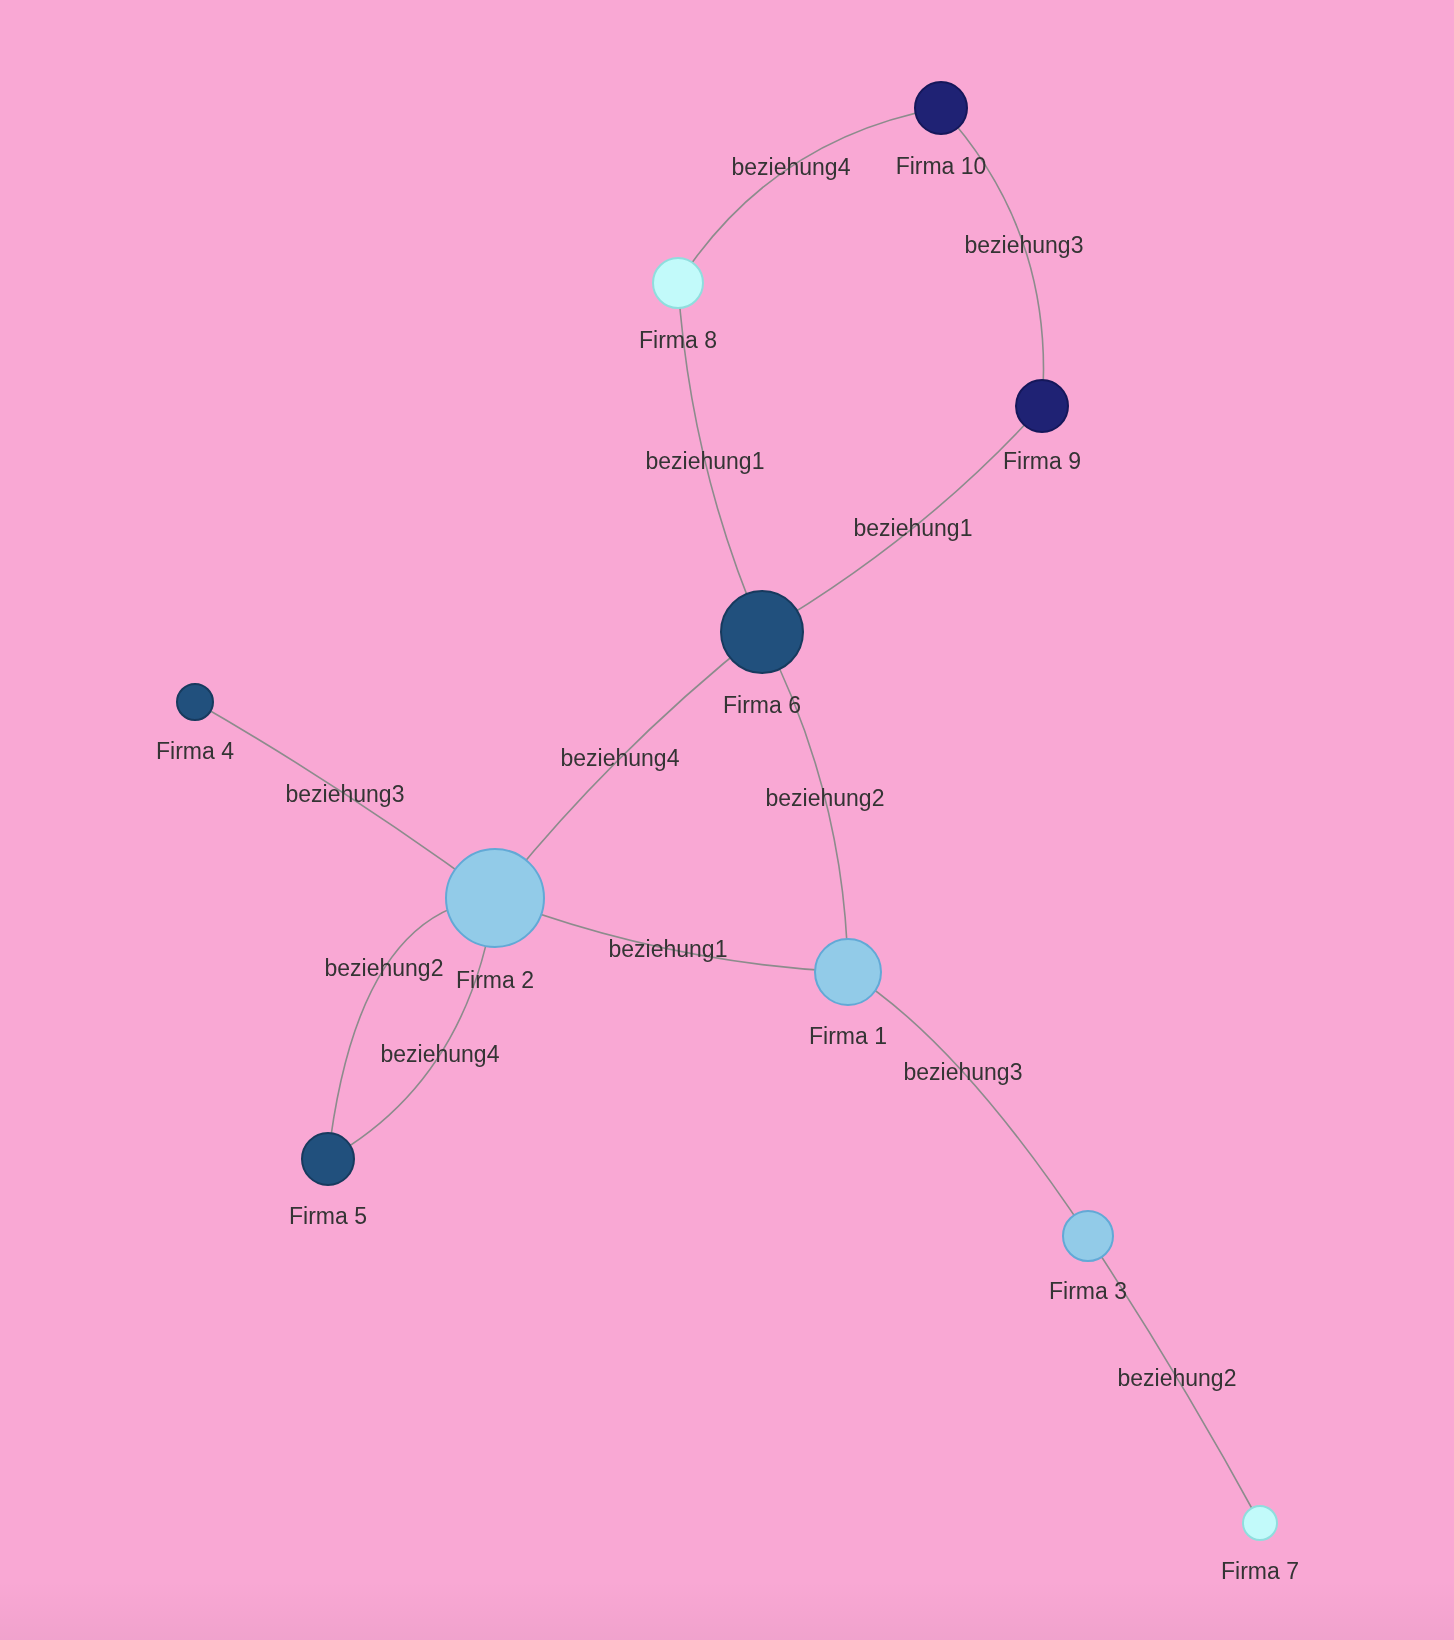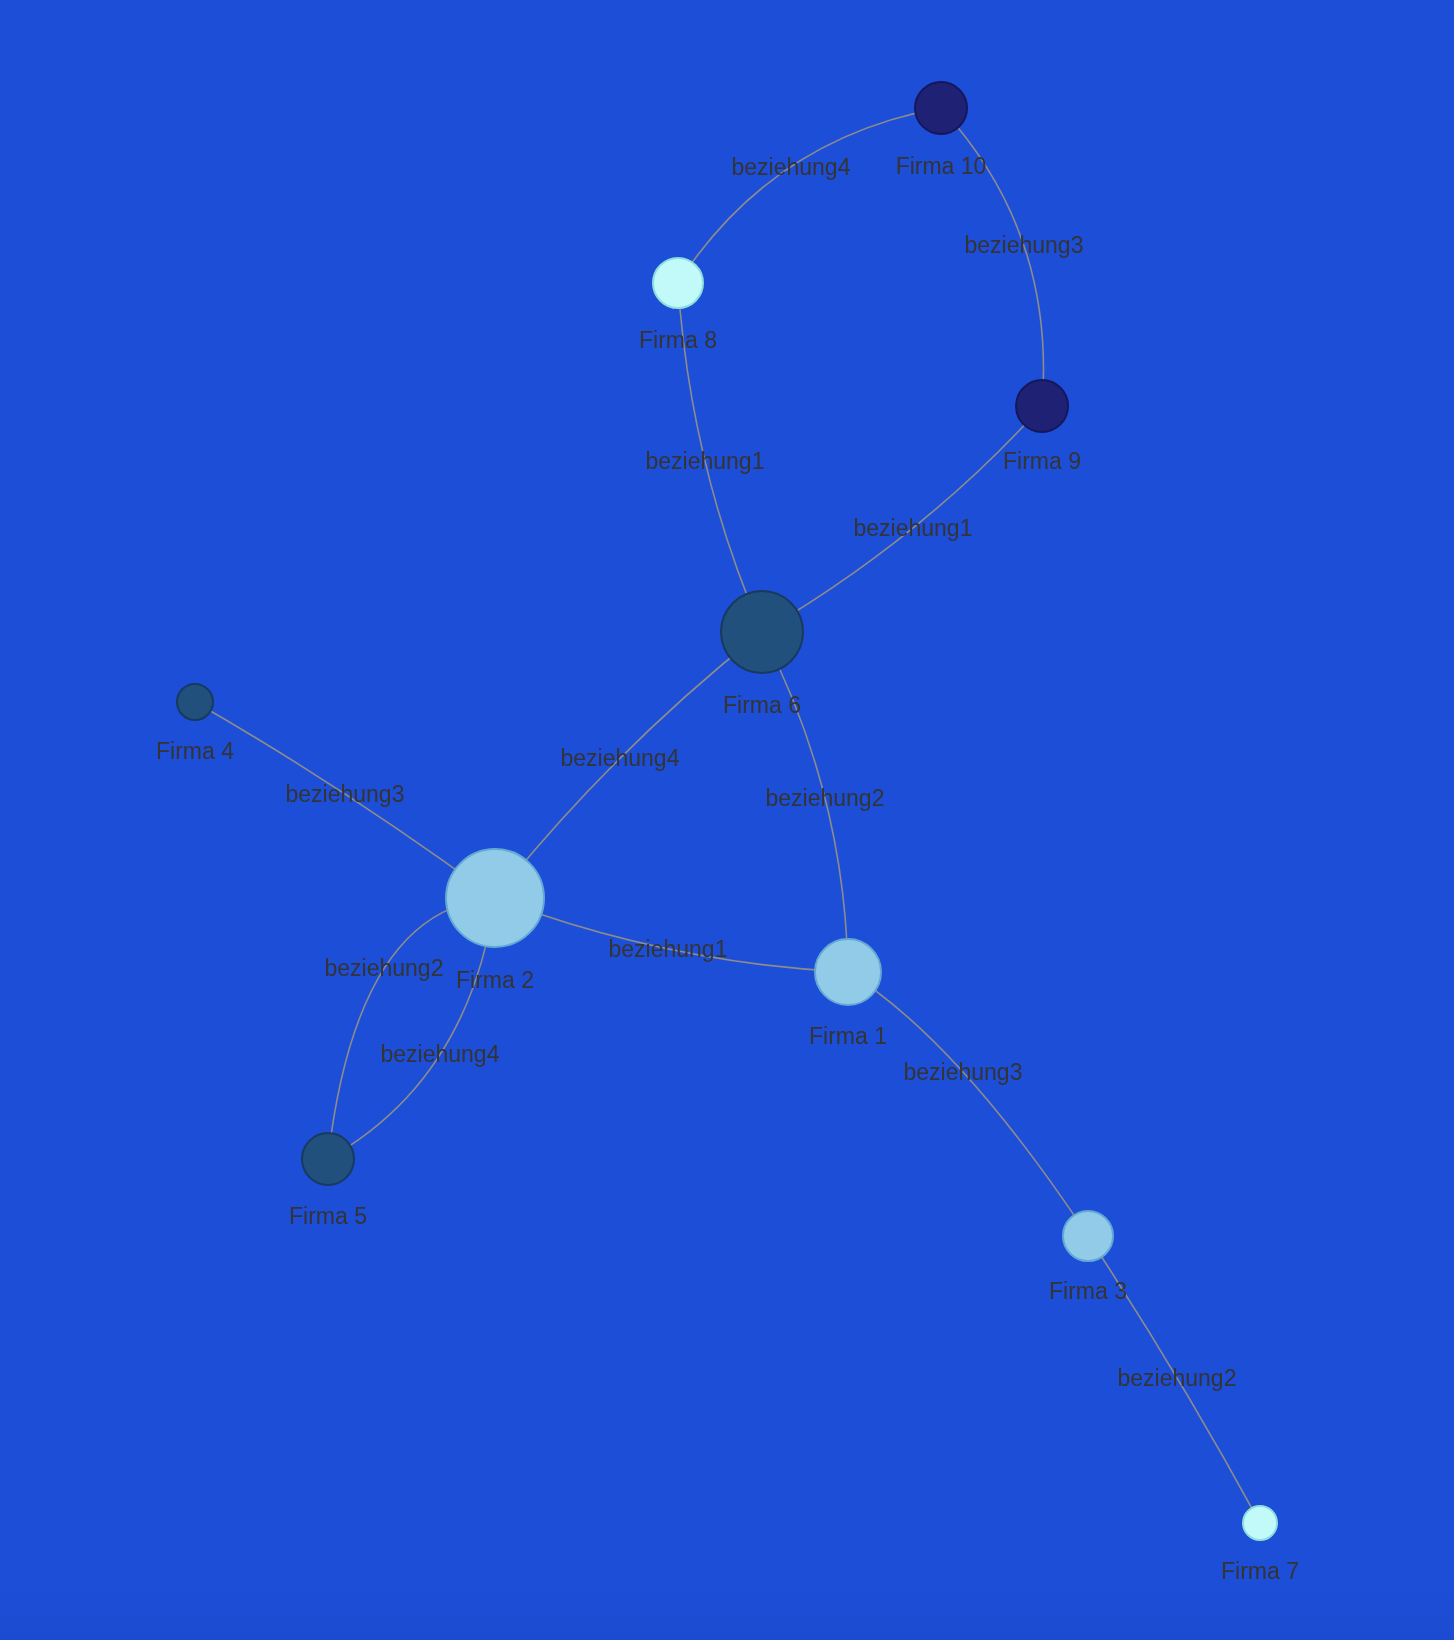--- a/index.html
+++ b/index.html
@@ -8,21 +8,21 @@
     background: #ffffff;
     width: 1454px;
     height: 1640px;
     overflow: hidden;
     font-family: "Liberation Sans", sans-serif;
   }
   .canvas-wrap {
     position: relative;
     width: 1454px;
     height: 1640px;
-    background: #1d4ed8;
+    background: #f9a8d4;
   }
   svg {
     display: block;
   }
   .edge-path {
     fill: none;
   }
   .graph-label {
     font-family: "Liberation Sans", sans-serif;
     text-anchor: middle;

